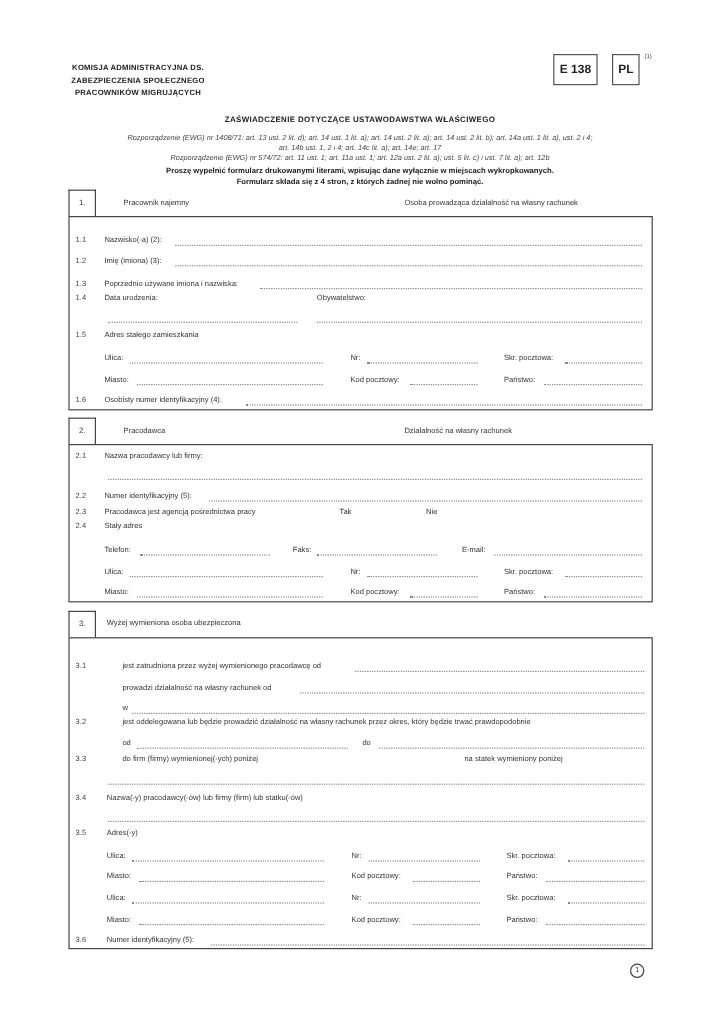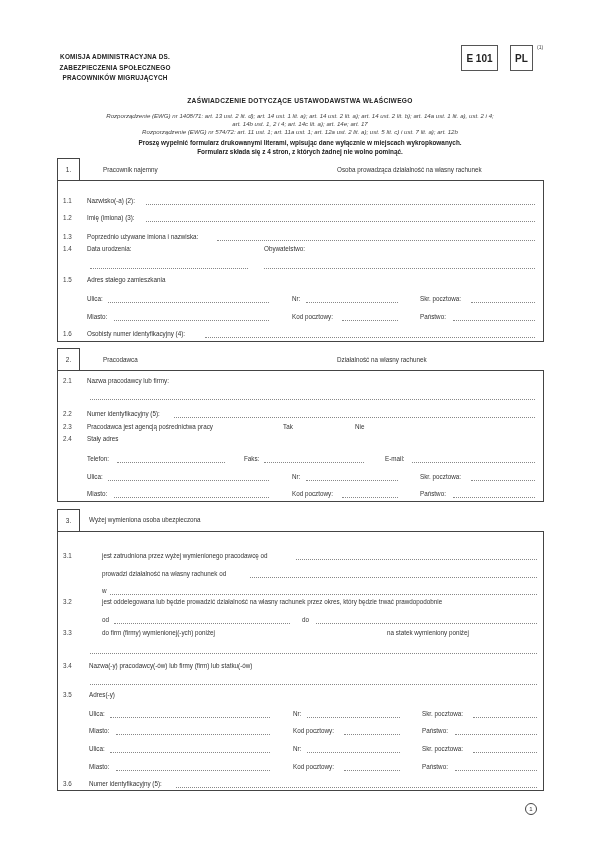--- a/index.html
+++ b/index.html
@@ -20,21 +20,21 @@
 </style>
 </head>
 <body>
 
 <div class="abs org">
   <div>KOMISJA ADMINISTRACYJNA DS.</div>
   <div>ZABEZPIECZENIA SPOŁECZNEGO</div>
   <div>PRACOWNIKÓW MIGRUJĄCYCH</div>
 </div>
 <div class="codebox" style="left:461px;top:45px;width:37px;height:26px;">
-    <span>E 101</span>
+    <span>E 138</span>
   </div>
 <div class="codebox" style="left:510px;top:45px;width:23px;height:26px;">
     <span>PL</span>
   </div>
 <div class="abs" style="left:537px;top:44px;font-size:5px;color:#444;">(1)</div>
 
 <div class="abs title">ZAŚWIADCZENIE DOTYCZĄCE USTAWODAWSTWA WŁAŚCIWEGO</div>
 <div class="abs reg" style="top:112px;">Rozporządzenie (EWG) nr 1408/71: art. 13 ust. 2 lit. d); art. 14 ust. 1 lit. a); art. 14 ust. 2 lit. a); art. 14 ust. 2 lit. b); art. 14a ust. 1 lit. a), ust. 2 i 4;</div>
 <div class="abs reg" style="top:120px;">art. 14b ust. 1, 2 i 4; art. 14c lit. a); art. 14e; art. 17</div>
 <div class="abs reg" style="top:128px;">Rozporządzenie (EWG) nr 574/72: art. 11 ust. 1; art. 11a ust. 1; art. 12a ust. 2 lit. a); ust. 5 lit. c) i ust. 7 lit. a); art. 12b</div>

